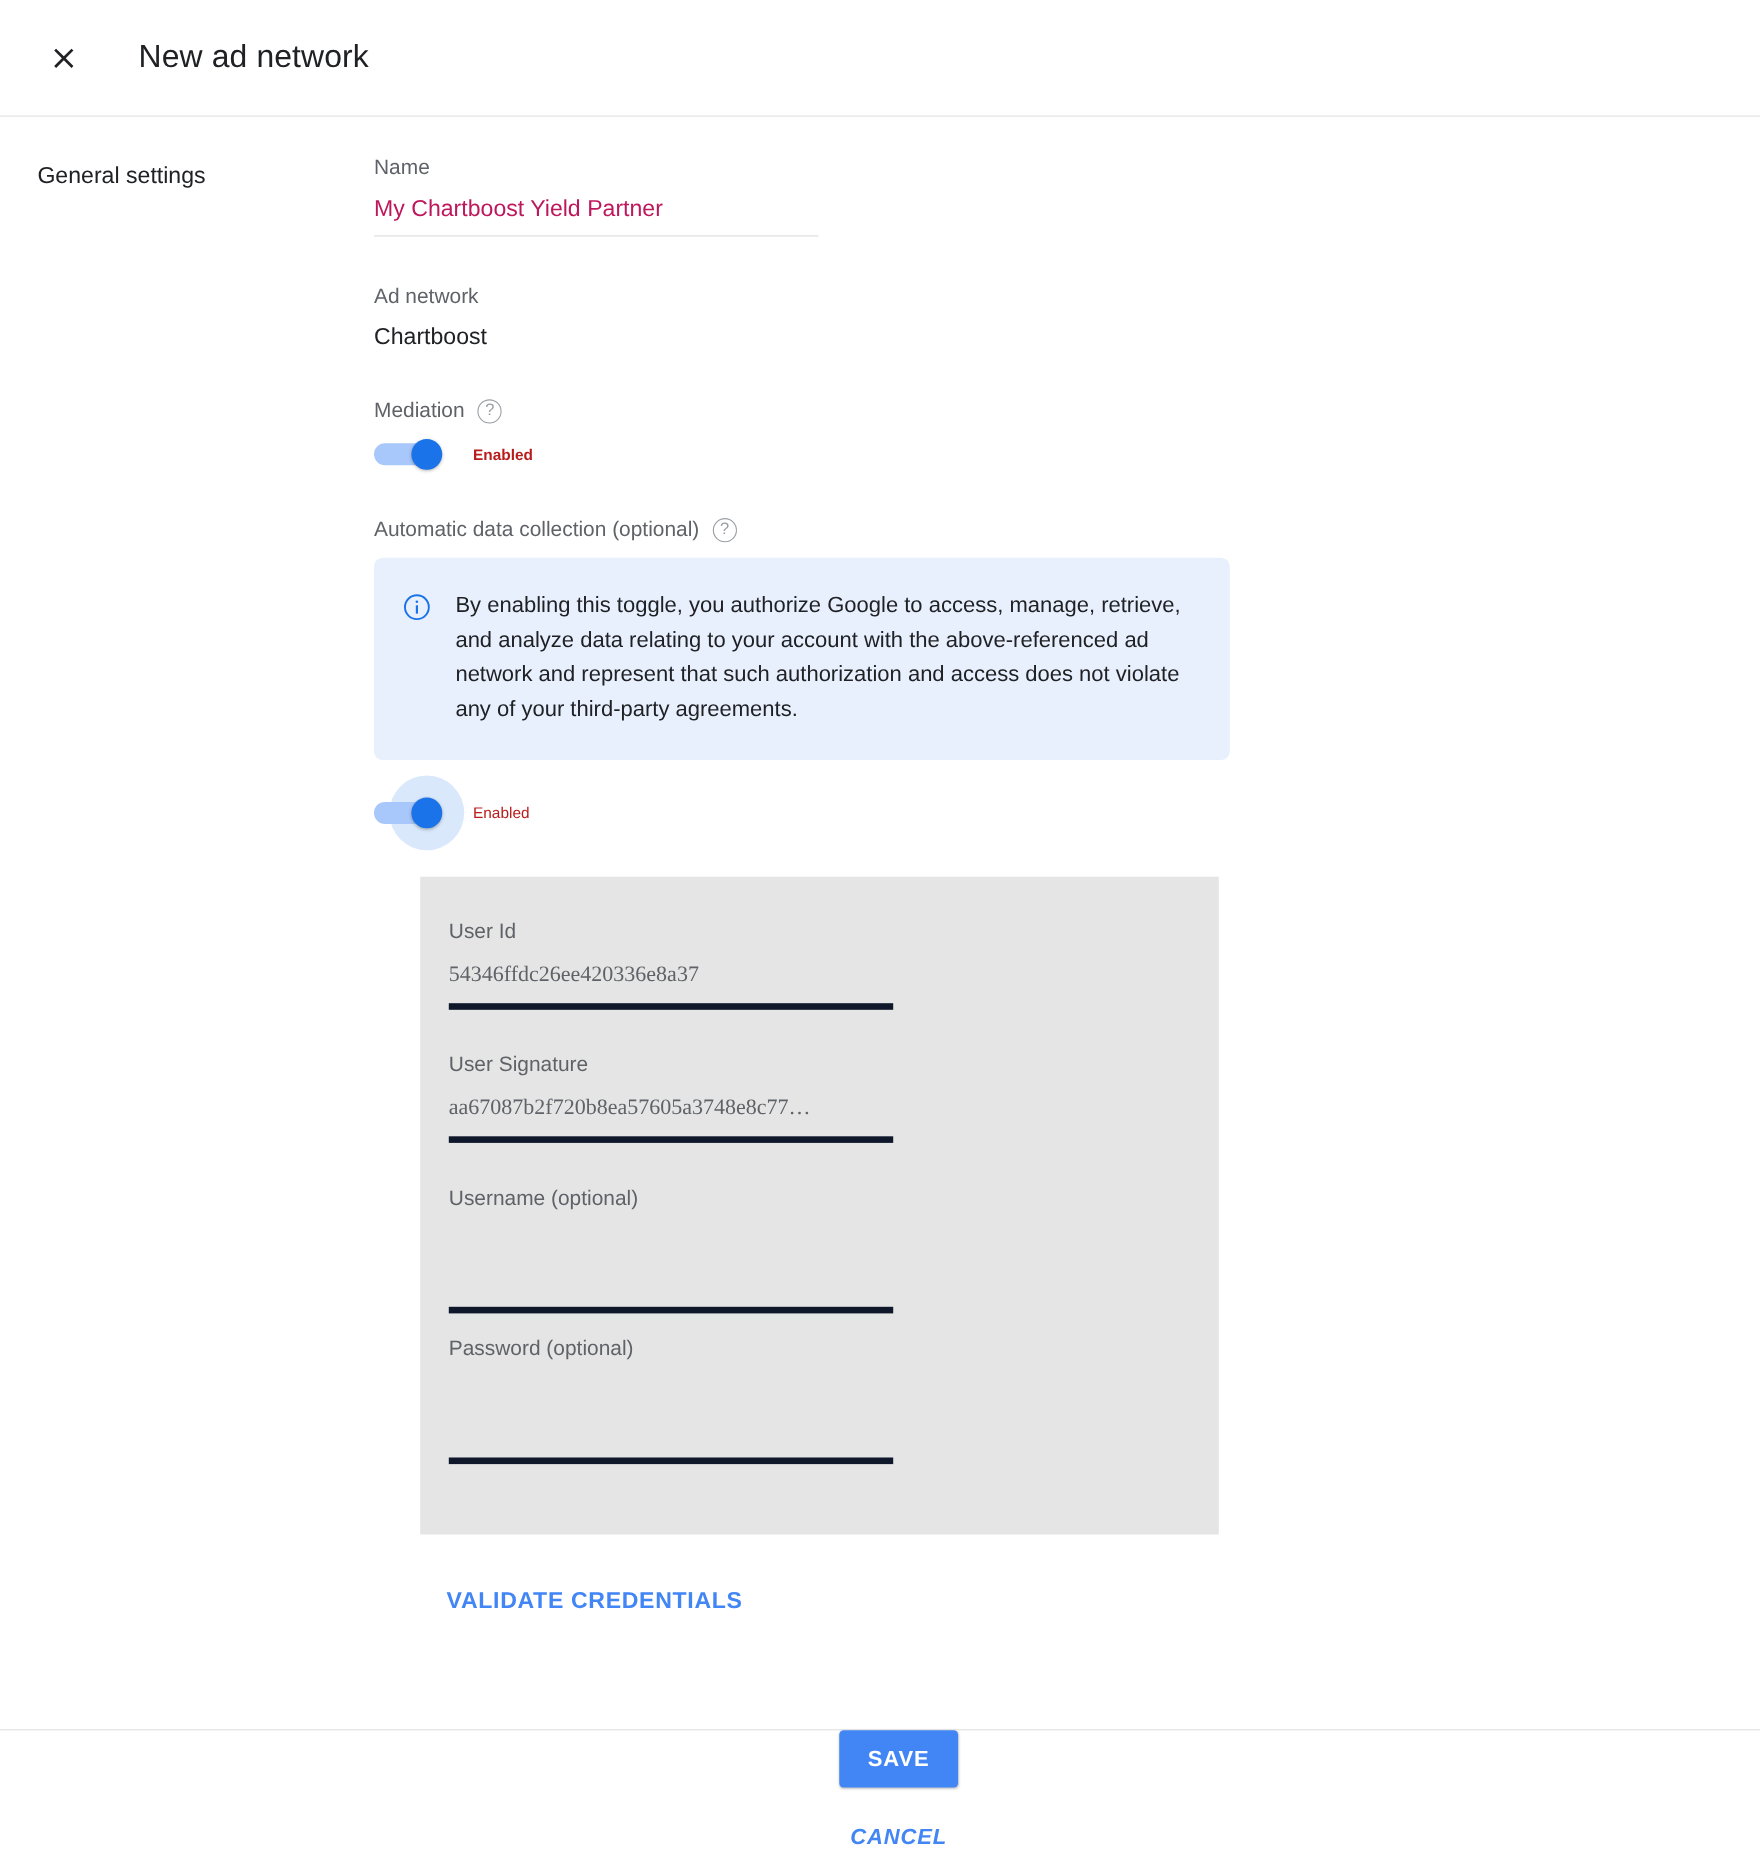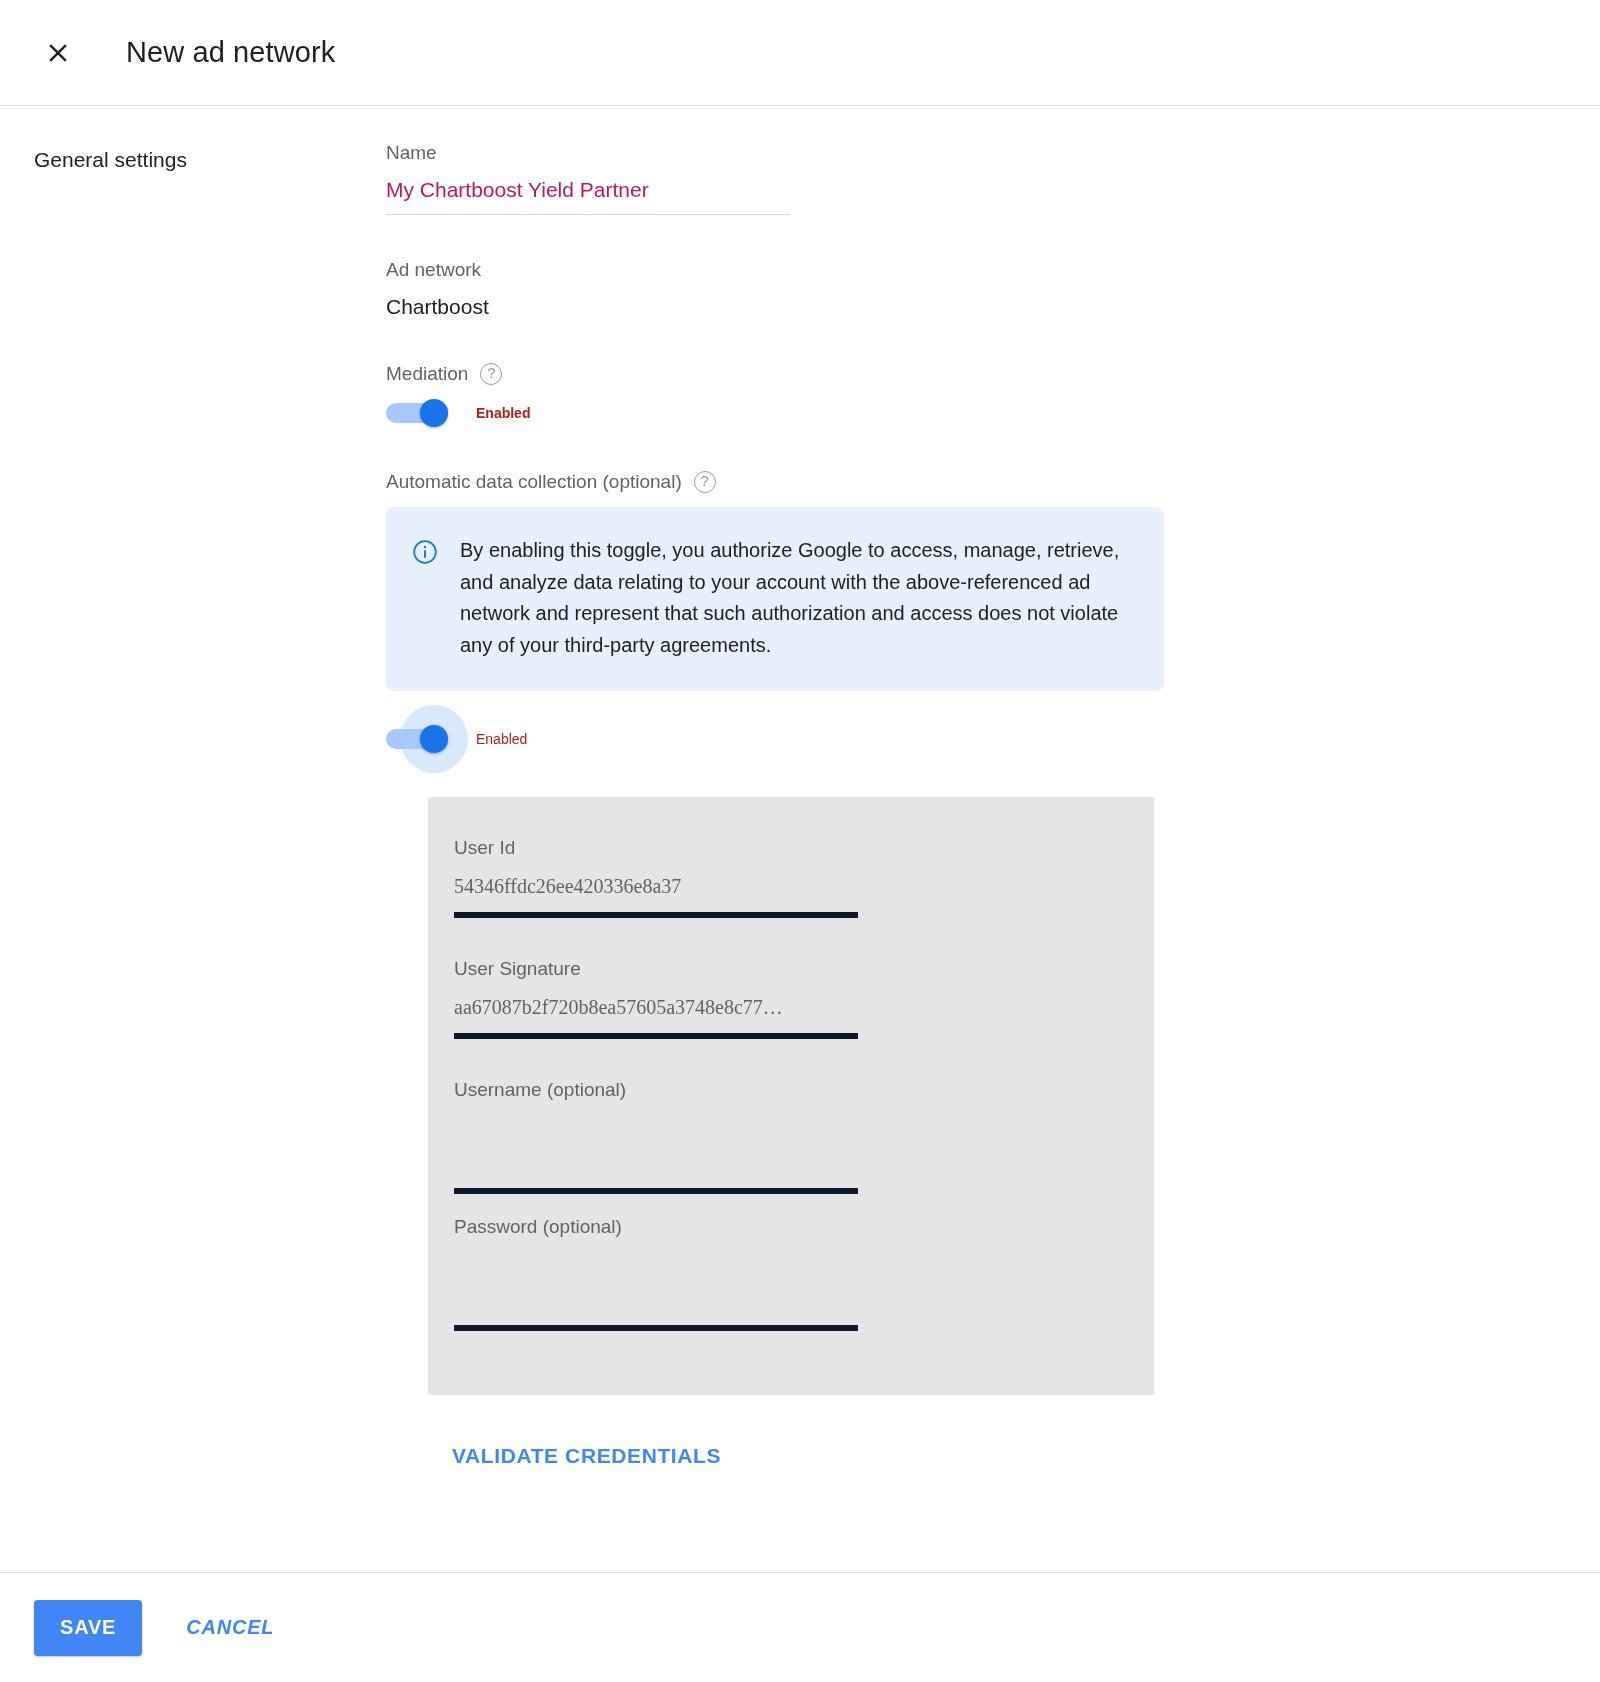--- a/index.html
+++ b/index.html
@@ -55,21 +55,20 @@
   .section-label {
     width: 340px;
     padding-left: 34px;
     font-size: 21px;
     color: #202124;
     padding-top: 6px;
   }
   .fields {
     flex: 1;
     padding-right: 28px;
-    margin-left: 46px;
   }
 
   .field-label {
     font-size: 19px;
     color: #5f6368;
     margin-bottom: 14px;
   }
   .underline-input {
     width: 404px;
     border: none;
@@ -227,20 +226,21 @@
     left: 0;
     bottom: 0;
     width: 1600px;
     height: 110px;
     border-top: 1px solid #e0e0e0;
     background: #fff;
     display: flex;
     align-items: center;
     padding-left: 34px;
     gap: 34px;
+    flex-direction: column;
   }
   .save-btn {
     background: #4285f4;
     color: #fff;
     border: none;
     border-radius: 4px;
     font-size: 20px;
     font-weight: 700;
     letter-spacing: 0.8px;
     padding: 0 26px;

